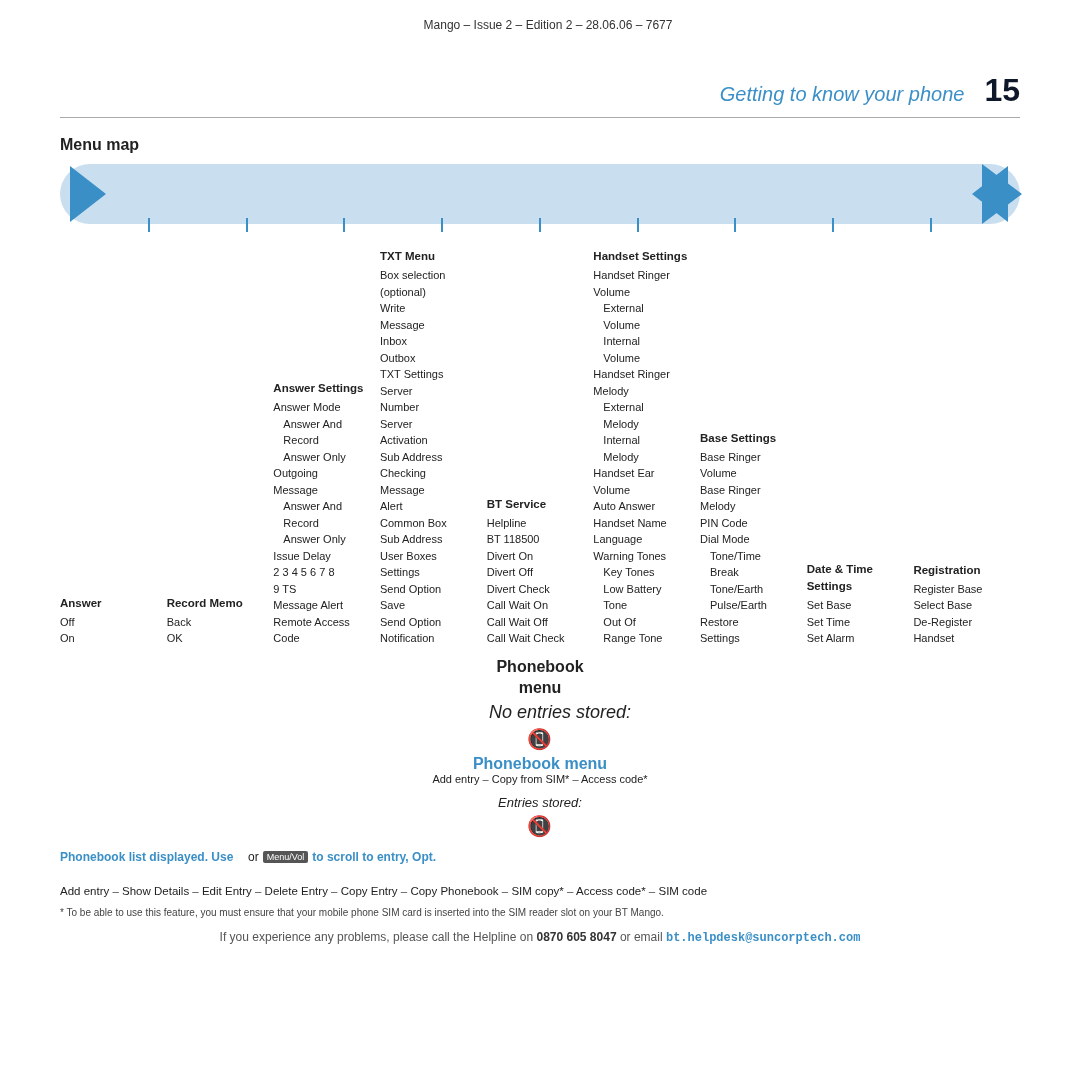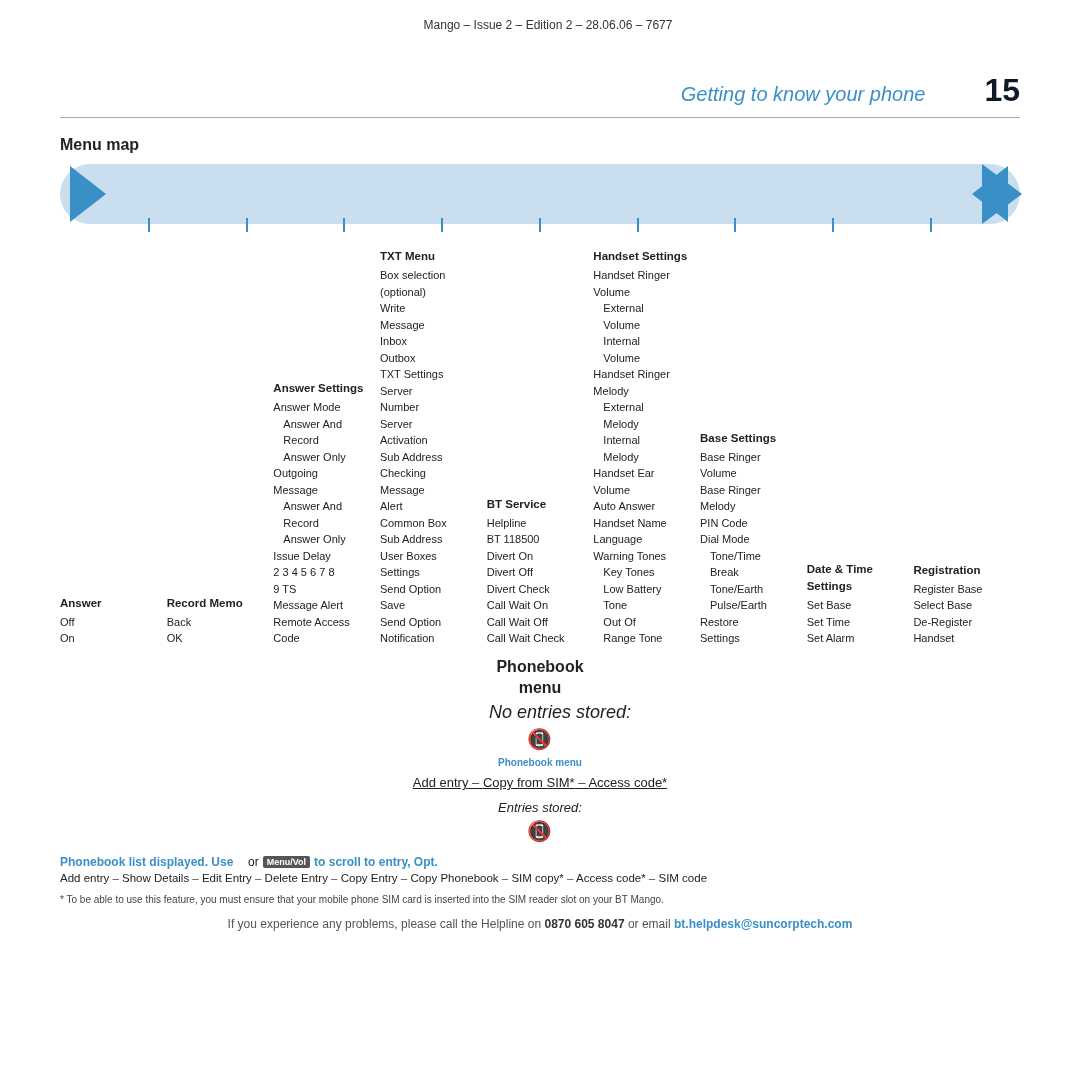--- a/index.html
+++ b/index.html
@@ -19,21 +19,20 @@
       font-size: 12px;
       color: #333;
       border-bottom: none;
     }
 
     .top-right-section {
       display: flex;
       justify-content: flex-end;
       align-items: baseline;
       padding: 30px 60px 0 60px;
-      gap: 39px;
     }
 
     .section-title-link {
       color: #3a8fc7;
       font-size: 20px;
       font-style: italic;
       text-decoration: none;
       margin-right: 20px;
     }
 
@@ -180,65 +179,64 @@
     .phone-icon {
       font-size: 20px;
       color: #333;
       margin: 4px 0;
       display: inline-block;
     }
 
     .phonebook-menu-link {
       color: #3a8fc7;
       font-weight: bold;
-      font-size: 10px;
+      font-size: 16px;
     }
 
     .phonebook-add-line {
-      font-size: 13px;
-      margin-top: 6px;
-      text-decoration: underline;
+      font-size: 11px;
+      margin-top: 0;
     }
 
     .dash-sep {
       color: #444;
     }
 
     .entries-italic {
       font-style: italic;
       font-size: 13px;
       margin-top: 10px;
     }
 
     
     .bottom-section {
       padding: 8px 60px 0 60px;
     }
 
     .phonebook-list-line {
       font-size: 12px;
-      margin-bottom: 3px;
+      margin-bottom: 21px;
       display: flex;
       align-items: center;
       gap: 4px;
     }
 
     .phonebook-list-link {
       color: #3a8fc7;
       font-weight: bold;
     }
 
     .menu-vol-badge {
       display: inline-block;
       background: #555;
       color: #fff;
       font-size: 9px;
       padding: 1px 4px;
       border-radius: 2px;
-      font-weight: bold;
+      font-weight: normal;
     }
 
     .bottom-add-line {
       font-size: 11.5px;
       margin-top: 2px;
       margin-bottom: 0;
     }
 
     .footnote {
       font-size: 10px;
@@ -252,20 +250,21 @@
       text-align: center;
       padding: 12px 60px 10px 60px;
       font-size: 12px;
       color: #555;
       border-top: none;
     }
 
     .helpline-link {
       color: #3a8fc7;
       font-weight: bold;
+      font-family: Liberation Mono, monospace;
     }
 
     .helpline-strong {
       font-weight: bold;
       color: #333;
     }
   </style>
 </head>
 <body>
 

